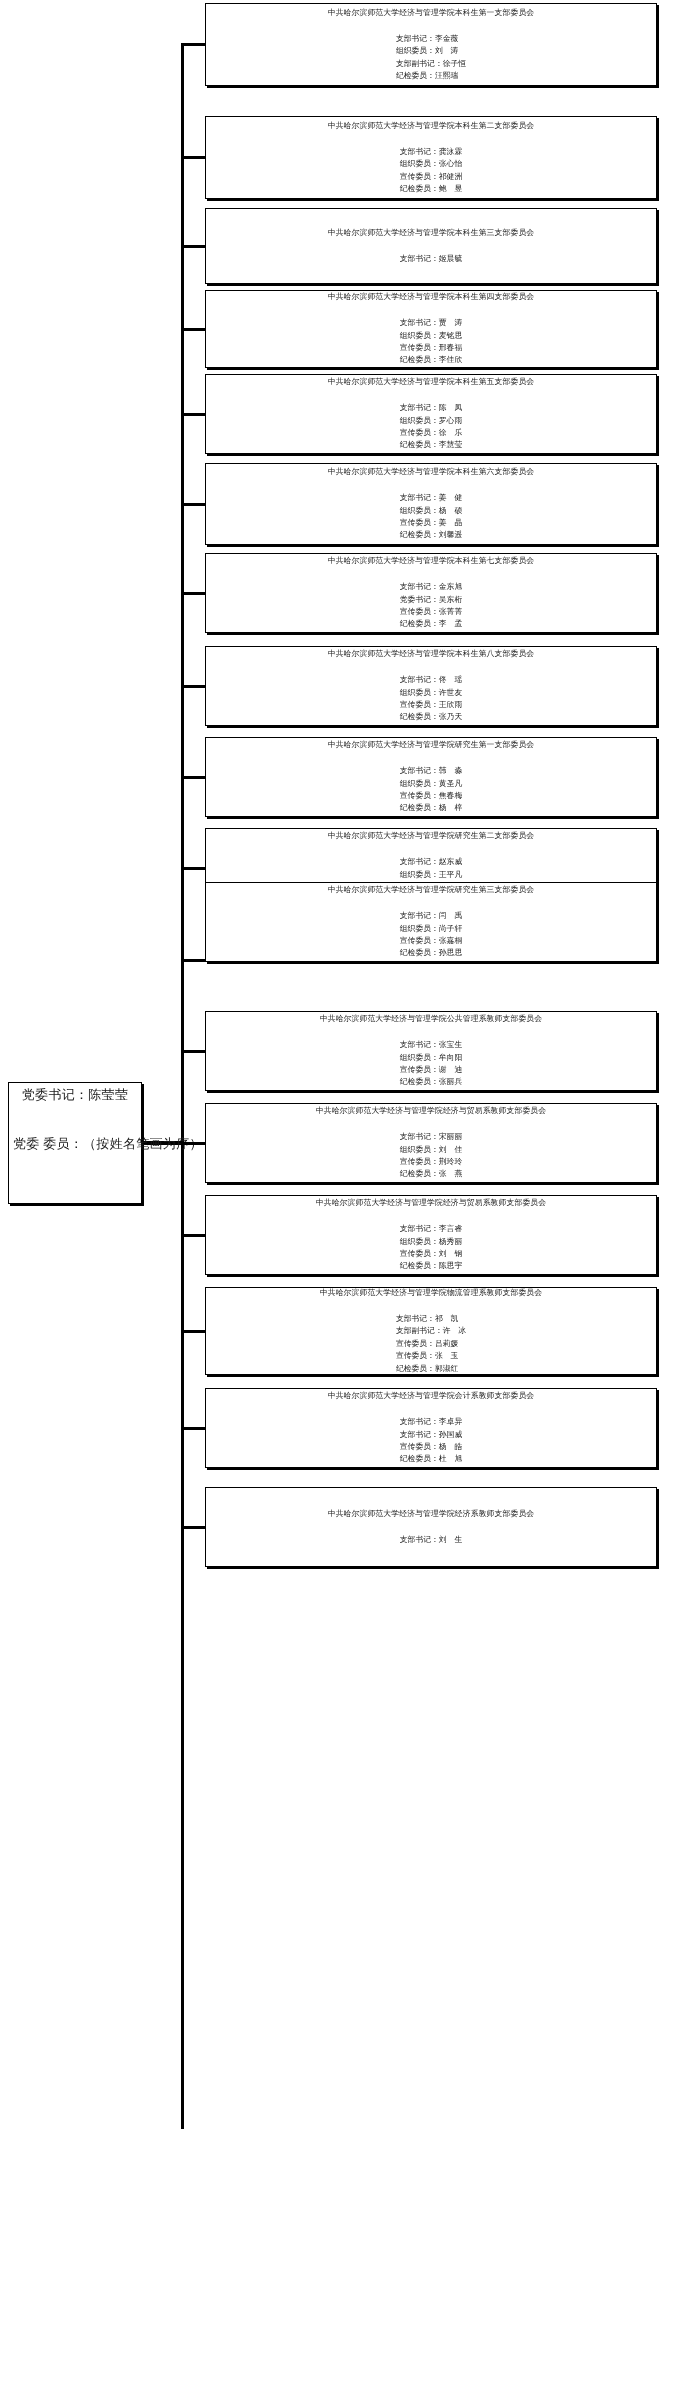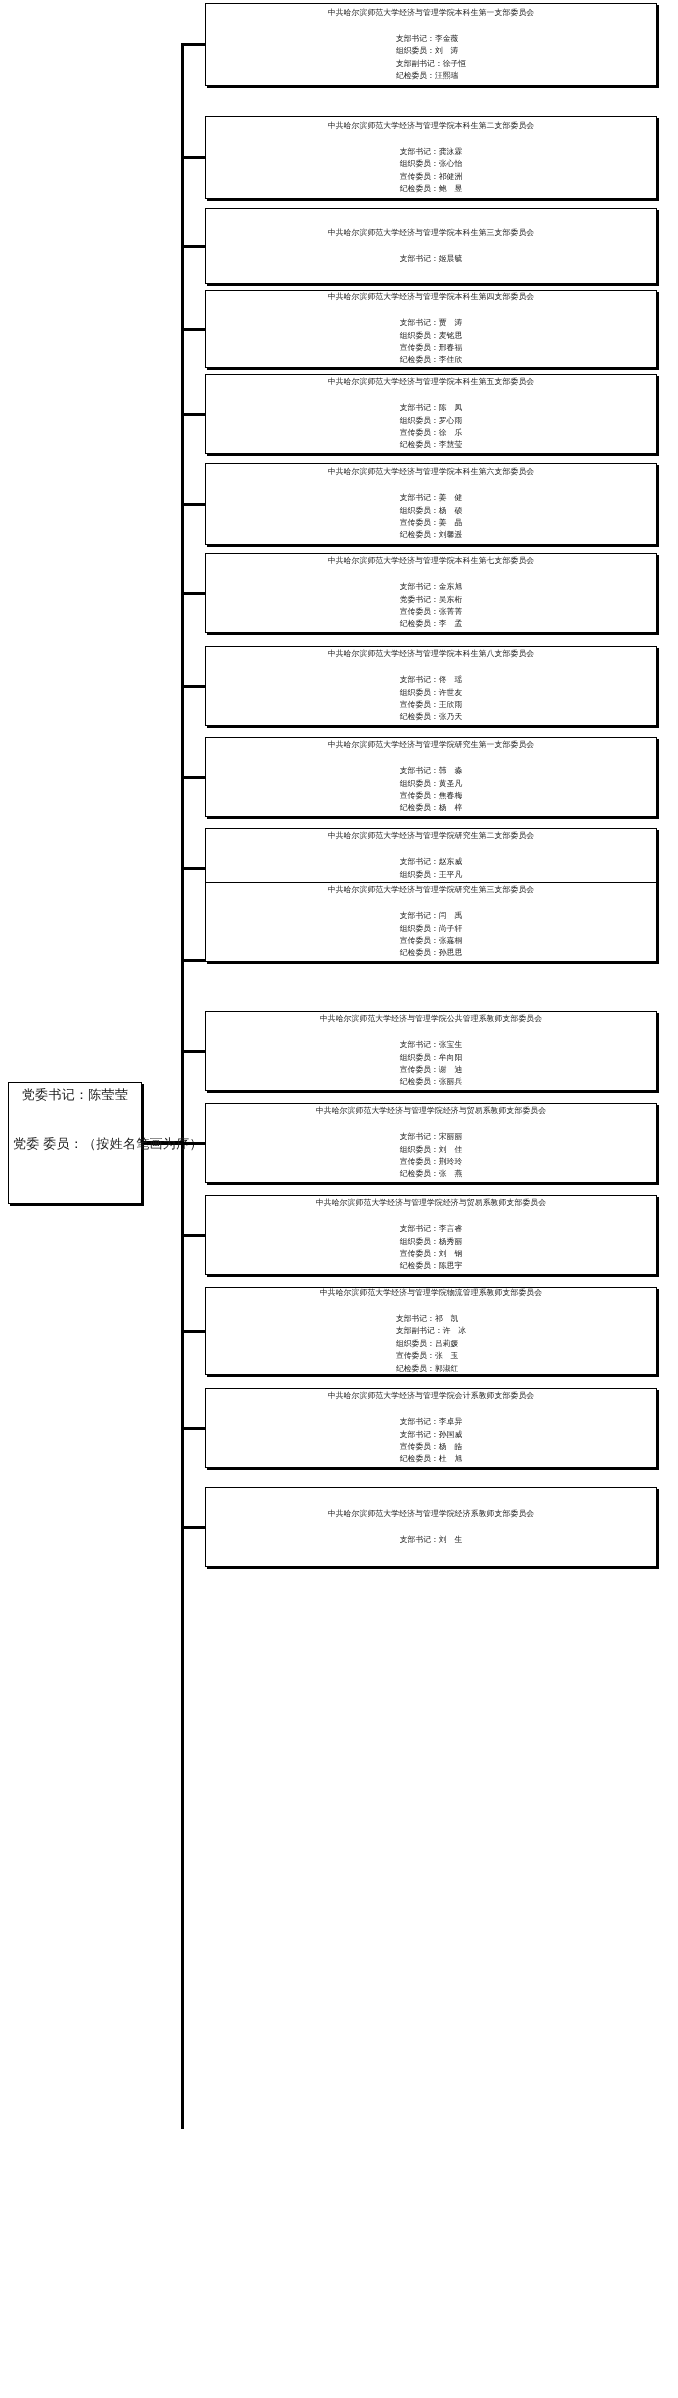--- a/index.html
+++ b/index.html
@@ -240,21 +240,21 @@
           <div class="node-row">宣传委员：刘　钢</div>
           <div class="node-row">纪检委员：陈思宇</div>
         </div>
       </div>
       <div class="conn conn-stub" style="left: 181px; top: 1233.5px; width: 24px; height: 3px;"></div>
       <div class="node-box" style="left: 205px; top: 1287px; width: 452px; height: 88px;">
         <div class="node-title">中共哈尔滨师范大学经济与管理学院物流管理系教师支部委员会</div>
         <div class="node-rows">
           <div class="node-row">支部书记：祁　凯</div>
           <div class="node-row">支部副书记：许　冰</div>
-          <div class="node-row">组织委员：吕莉媛</div>
+          <div class="node-row">宣传委员：吕莉媛</div>
           <div class="node-row">宣传委员：张　玉</div>
           <div class="node-row">纪检委员：郭淑红</div>
         </div>
       </div>
       <div class="conn conn-stub" style="left: 181px; top: 1329.5px; width: 24px; height: 3px;"></div>
       <div class="node-box" style="left: 205px; top: 1388px; width: 452px; height: 80px;">
         <div class="node-title">中共哈尔滨师范大学经济与管理学院会计系教师支部委员会</div>
         <div class="node-rows">
           <div class="node-row">支部书记：李卓异</div>
           <div class="node-row">支部书记：孙国威</div>

